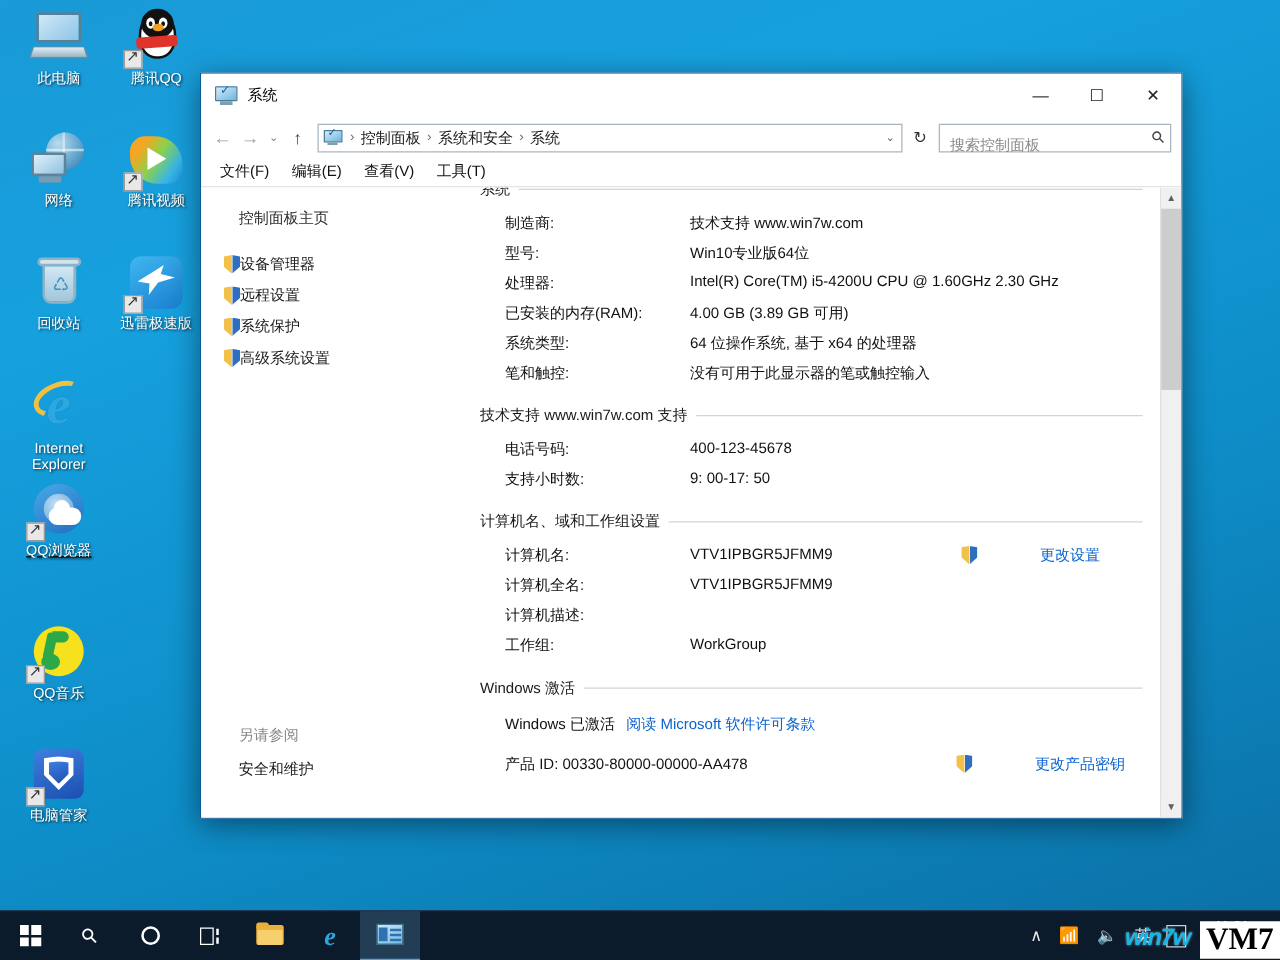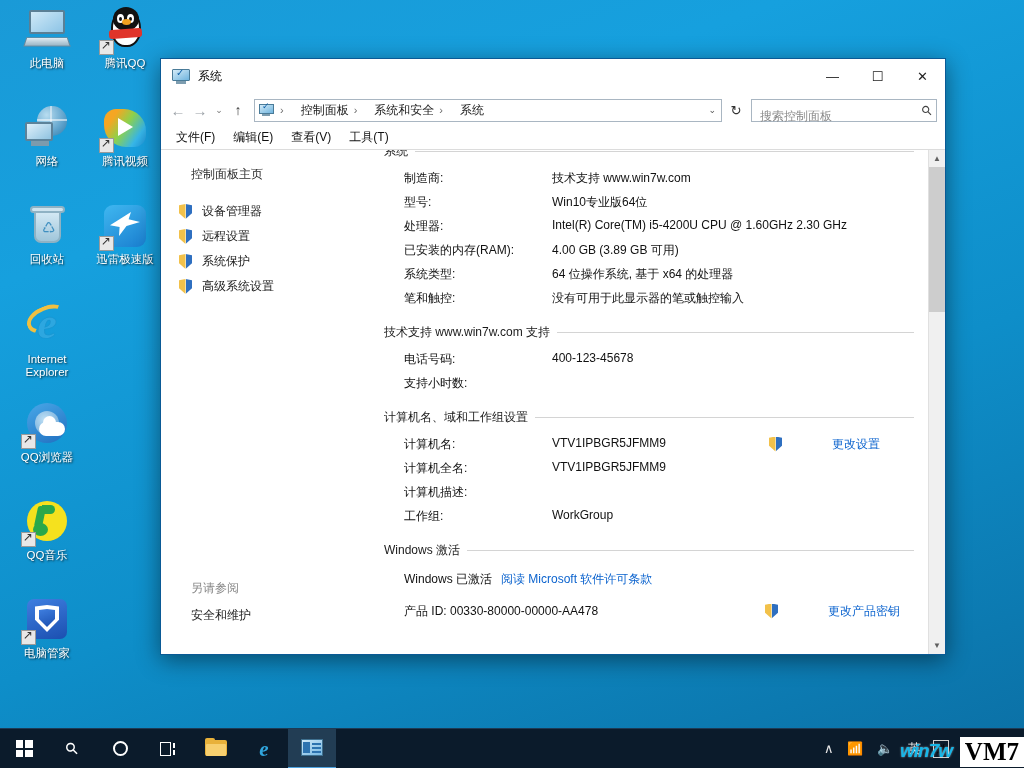--- a/index.html
+++ b/index.html
@@ -157,21 +157,21 @@
   }
   #addressbar .crumbicon {
     width:15px; height:13px; position:relative; margin-right:3px; flex:0 0 15px;
   }
   #addressbar .crumbicon .scr{
     position:absolute;left:0;top:0;width:15px;height:10px;
     background:linear-gradient(150deg,#d4ebf8,#6fb4de);border:1px solid #4a7b98;
   }
   #addressbar .crumbicon .scr::after{content:"✓";position:absolute;left:2px;top:-4px;font-size:9px;color:#1060a8;font-weight:bold;}
   #addressbar .crumbicon .stand{position:absolute;left:3px;top:10px;width:8px;height:2px;background:#7d9db0;}
-  .crumb { color:#1a1a1a; padding: 0 2px; white-space:nowrap;margin-left:12px; }
+  .crumb { color:#1a1a1a; padding: 0 2px; white-space:nowrap; }
   .crumb-sep { color:#6b6b6b; font-size:11px; padding: 0 3px; }
   .addr-caret { margin-left:auto; color:#555; font-size:9px; padding-right:5px; }
   .refresh { width:20px; text-align:center; color:#333; font-size:13px; }
   #searchbox {
     width: 186px; height:23px; border:1px solid #a9b6c2; background:#fff;
     display:flex; align-items:center; margin-left:5px; padding: 0 4px 0 8px;
   }
   #searchbox input {
     border:none; outline:none; font-size:12px; width:100%;
     font-family:"Liberation Sans",sans-serif; color:#222; background:transparent;margin-top:11px;
@@ -190,21 +190,21 @@
   #wbody { flex:1; display:flex; background:#fff; overflow:hidden; position:relative; }
   #leftpane {
     width: 215px; flex:0 0 215px; padding: 14px 0 0 18px; background:#fff;
     display:flex; flex-direction:column;
   }
   .lp-home { font-size:12px; color:#2a2a2a; padding: 2px 0 16px 12px; cursor:default; }
   .lp-item {
     font-size:12px; color:#1a1a1a; display:flex; align-items:center;
     padding: 4px 0; cursor:default;
   }
-  .lp-text { padding-left: 10px; text-align: center; }
+  .lp-text { padding-left: 0; text-align: center; }
   .shield {
     width:13px; height:15px; flex:0 0 13px; position:relative;
   }
   .shield .l, .shield .r {
     position:absolute; top:0; width:6.5px; height:15px;
   }
   .shield .l { left:0; background:#f2c14a; clip-path: polygon(100% 0,0 8%,0 62%,100% 100%); }
   .shield .r { left:6.5px; background:#2e6fc0; clip-path: polygon(0 0,100% 8%,100% 62%,0 100%); }
 
   .lp-spacer { flex:1; }
@@ -376,21 +376,21 @@
   </div>
 
   <div class="desk-icon" style="left:8px;  top:302px;">
     <div class="glyph ico-ie">
         <div class="e">e</div>
         <div class="ring"></div>
       </div>
     <span class="lbl">Internet Explorer</span>
   </div>
 
-  <div class="desk-icon" style="left:8px;  top:400px;">
+  <div class="desk-icon" style="left:8px;  top:384px;text-decoration:underline;">
     <div class="glyph ico-qqb">
       <div class="circ"></div>
         <div class="inner"></div>
         <div class="cloud"></div>
       <div class="shortcut-arrow"></div>
     </div>
     <span class="lbl">QQ浏览器</span>
   </div>
 
   <div class="desk-icon" style="left:8px;  top:498px;">
@@ -543,20 +543,21 @@
           <div class="sec-hd">
             <span>技术支持 www.win7w.com 支持</span>
             <span class="ln"></span>
           </div>
           <div class="row">
             <span class="k">电话号码:</span>
             <span class="v">400-123-45678</span>
           </div>
           <div class="row">
             <span class="k">支持小时数:</span>
+            <span class="v">9: 00-17: 50</span>
           </div>
         </div>
 
         <div class="grp">
           <div class="sec-hd">
             <span>计算机名、域和工作组设置</span>
             <span class="ln"></span>
           </div>
           <div class="row">
             <span class="k">计算机名:</span>

